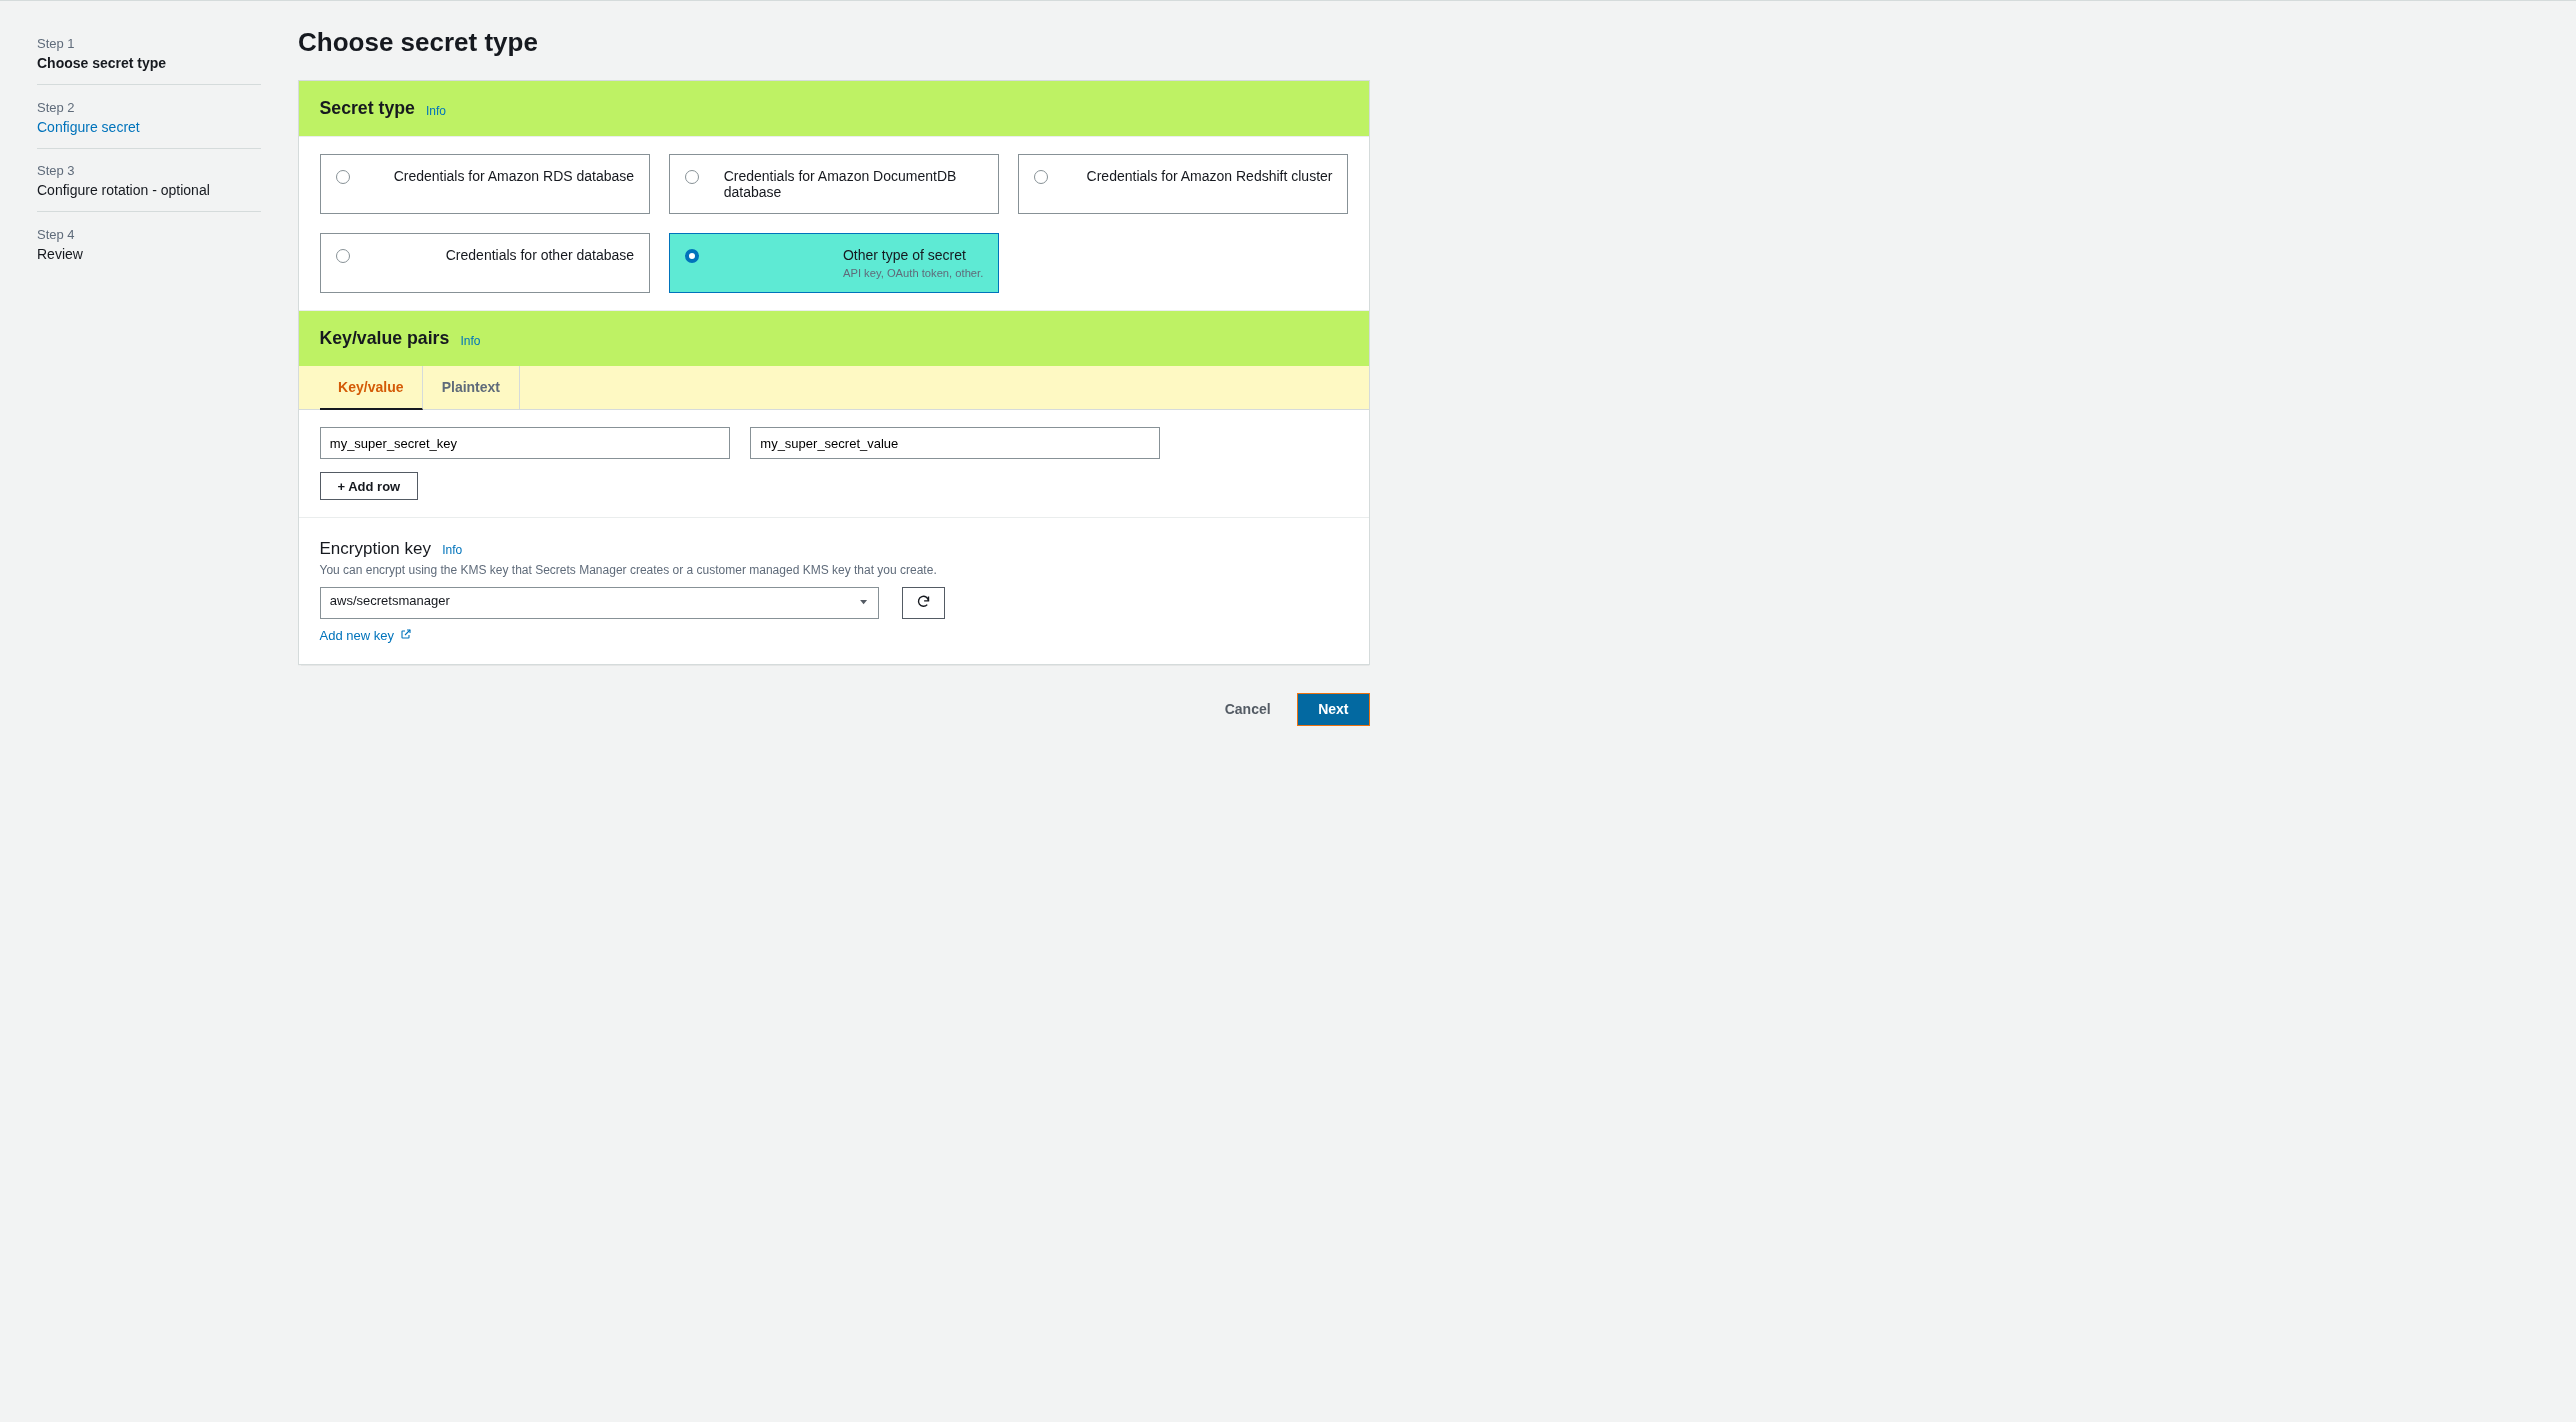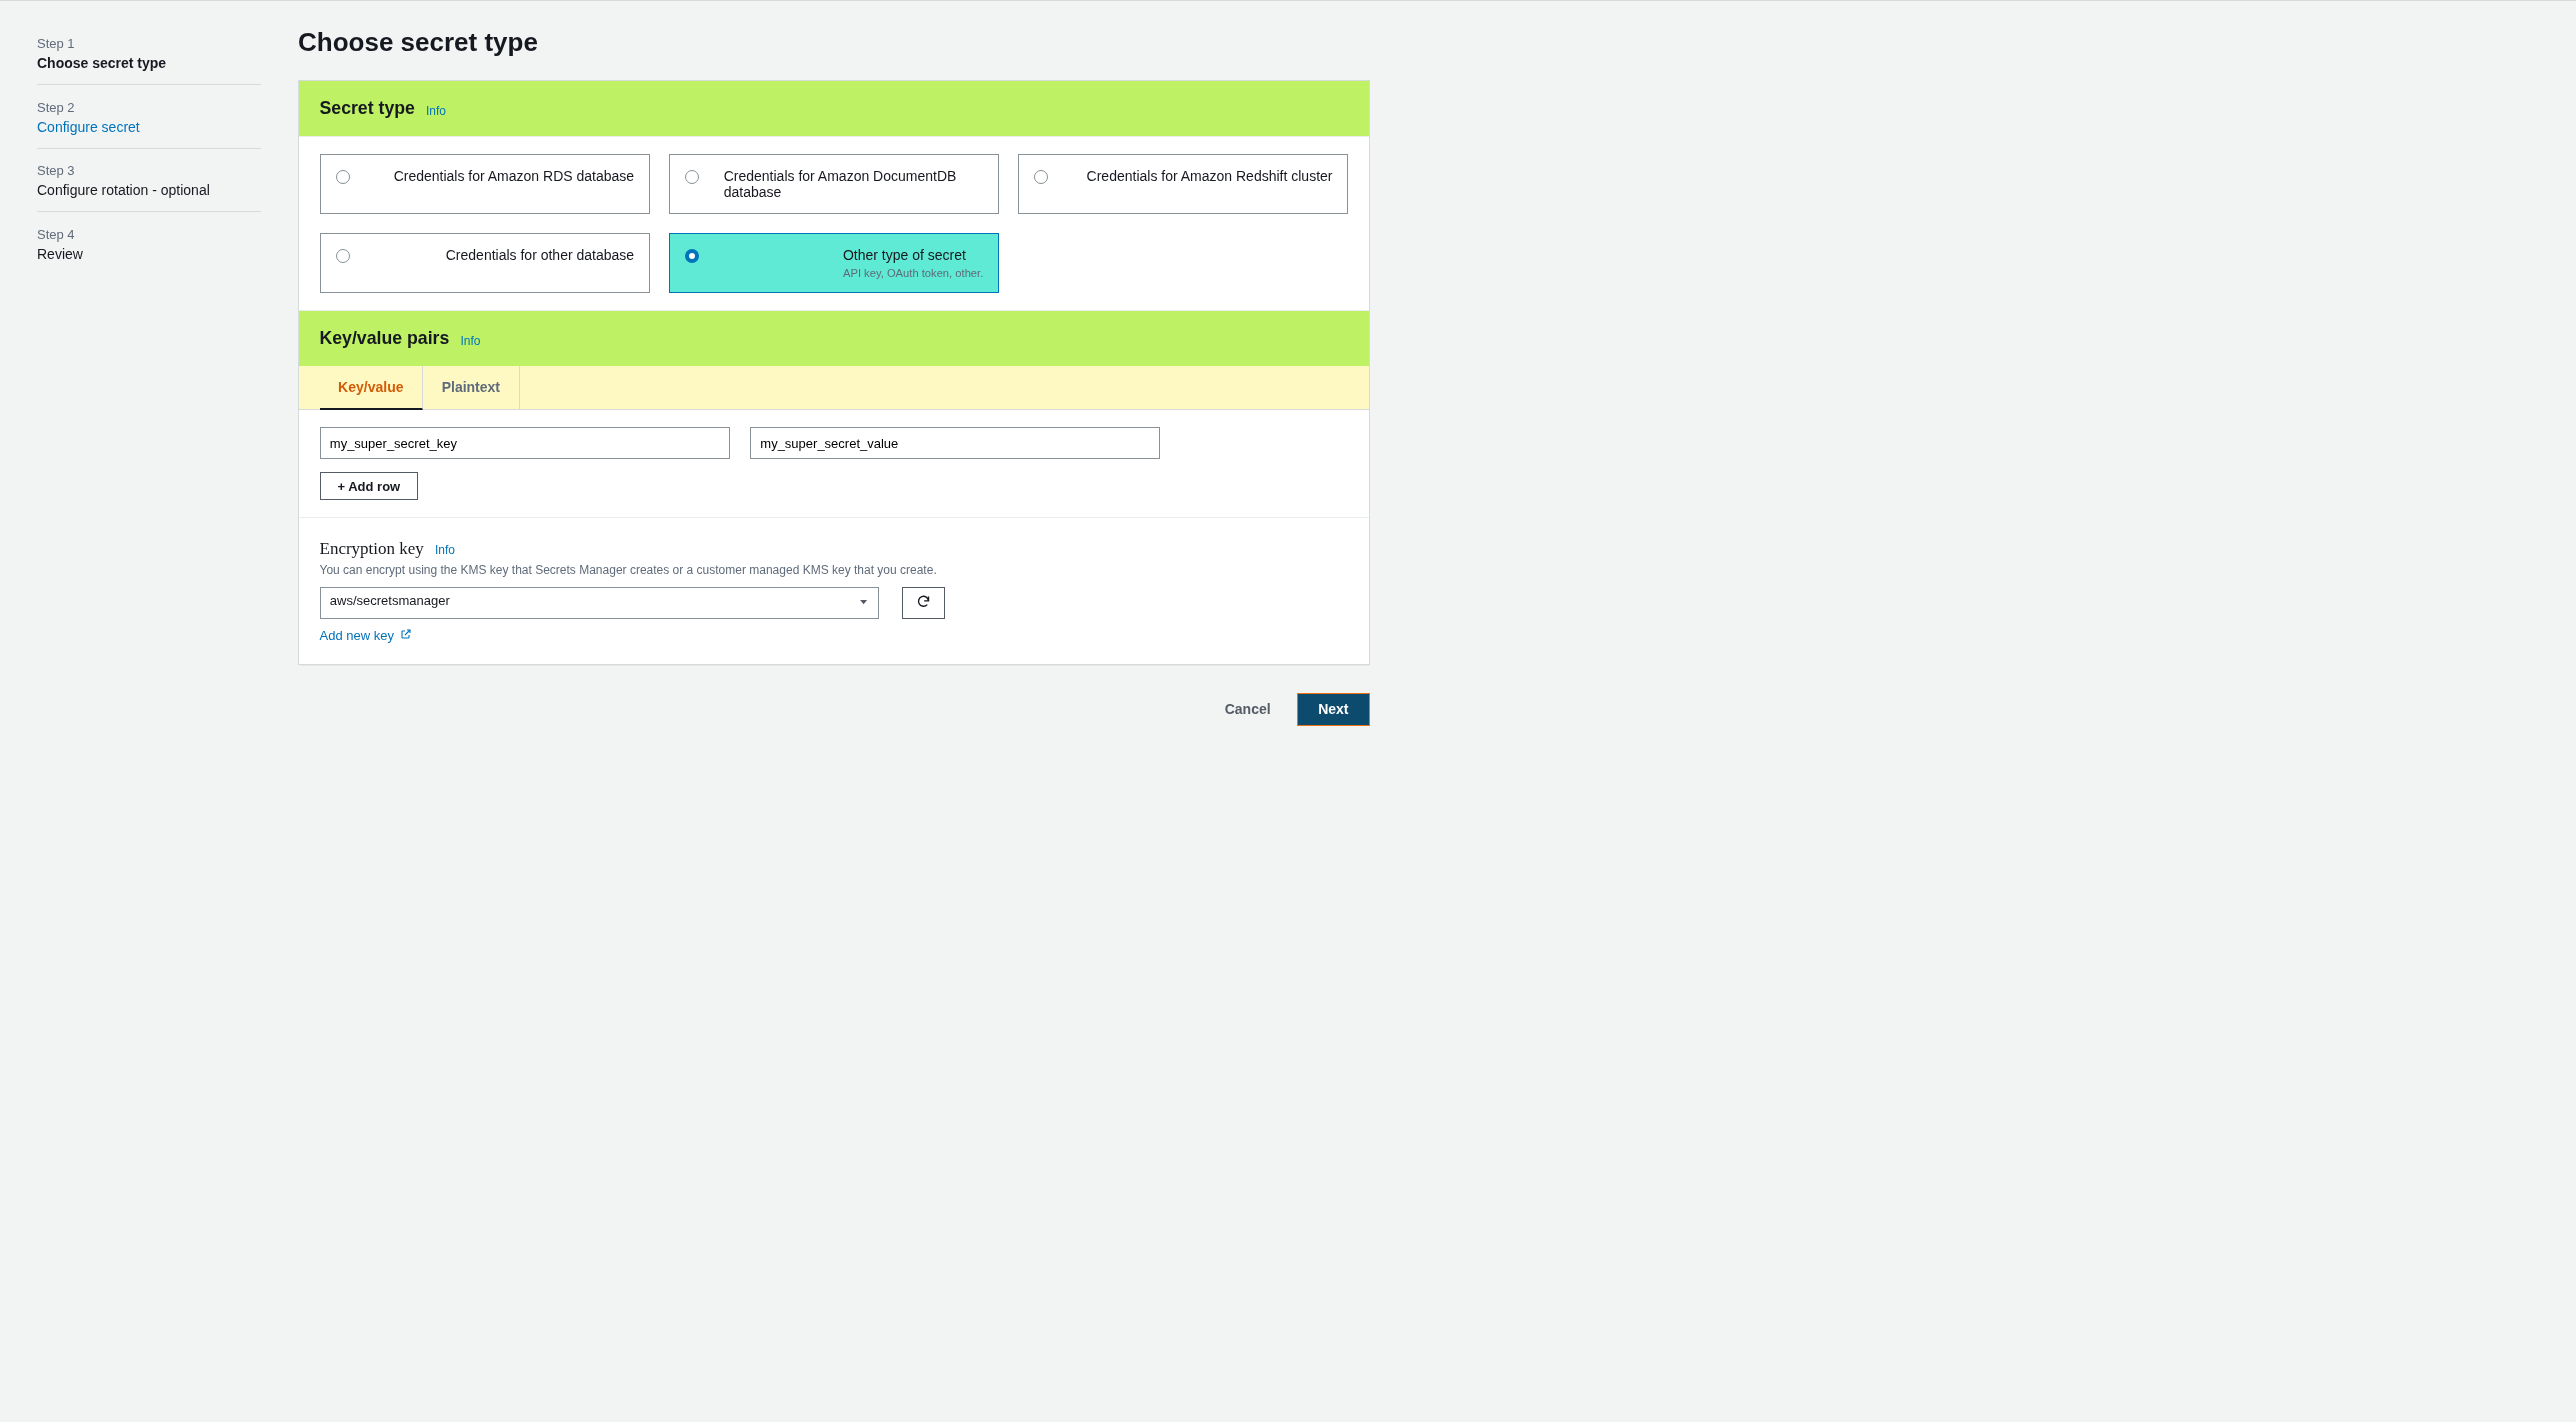--- a/index.html
+++ b/index.html
@@ -160,21 +160,20 @@
       height: 32px;
     }
     .enc-section {
       padding: 20.5px;
       border-top: 0.9px solid #eaeded;
     }
     .enc-title {
       font-size: 17px;
       font-weight: 400;
       display: inline;
-      font-family: Liberation Serif, serif;
     }
     .enc-desc {
       font-size: 12px;
       color: #5f6b7a;
       margin: 4.7px 0 9.3px 0;
     }
     .select-row {
       display: flex;
       gap: 23px;
       align-items: center;
@@ -217,21 +216,21 @@
     .btn-cancel {
       border: none;
       background: transparent;
       font-weight: 700;
       color: #545b64;
       font-size: 14px;
       cursor: pointer;
       padding: 7.5px 13px;
     }
     .btn-primary {
-      background: #0c4a6e;
+      background: #0369a1;
       border: 0.9px solid #ec7211;
       color: #fff;
       font-weight: 700;
       padding: 7.5px 20.5px;
       font-size: 14px;
       cursor: pointer;
     }
   </style>
 </head>
 <body>

